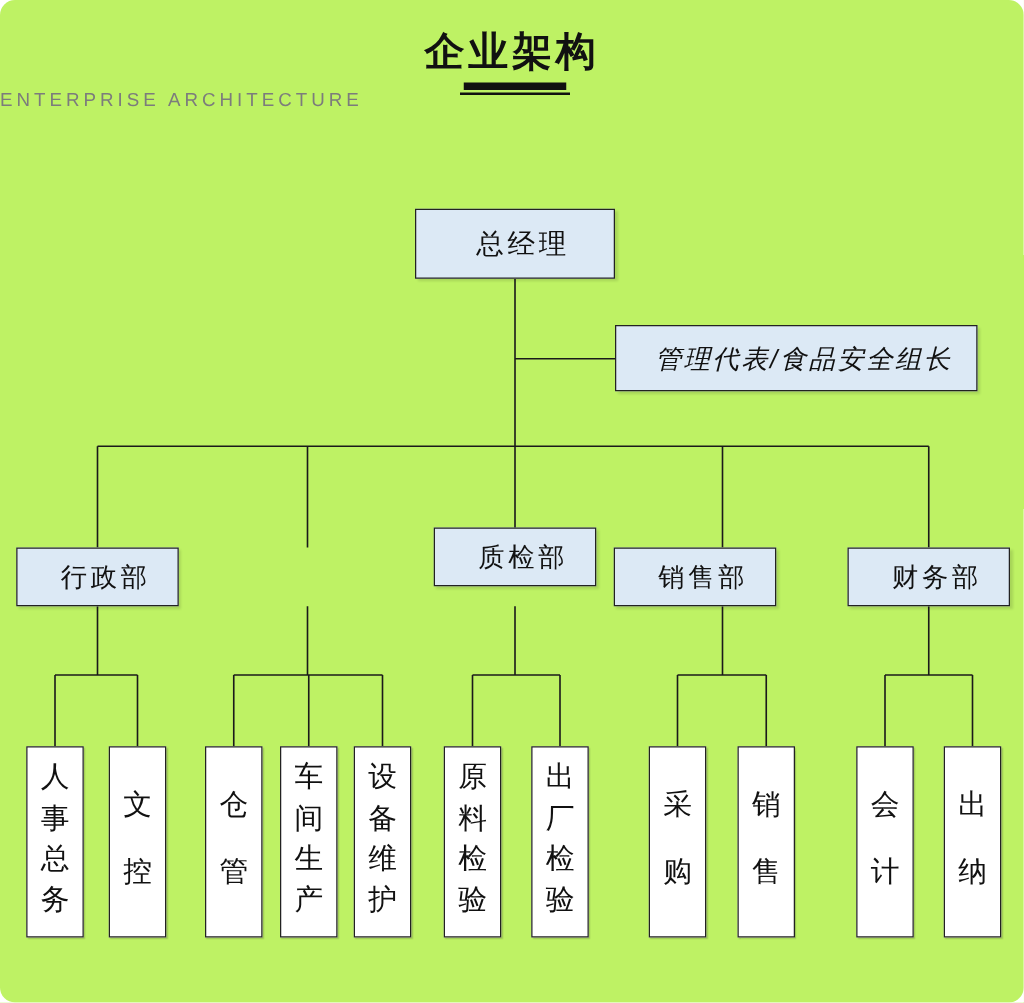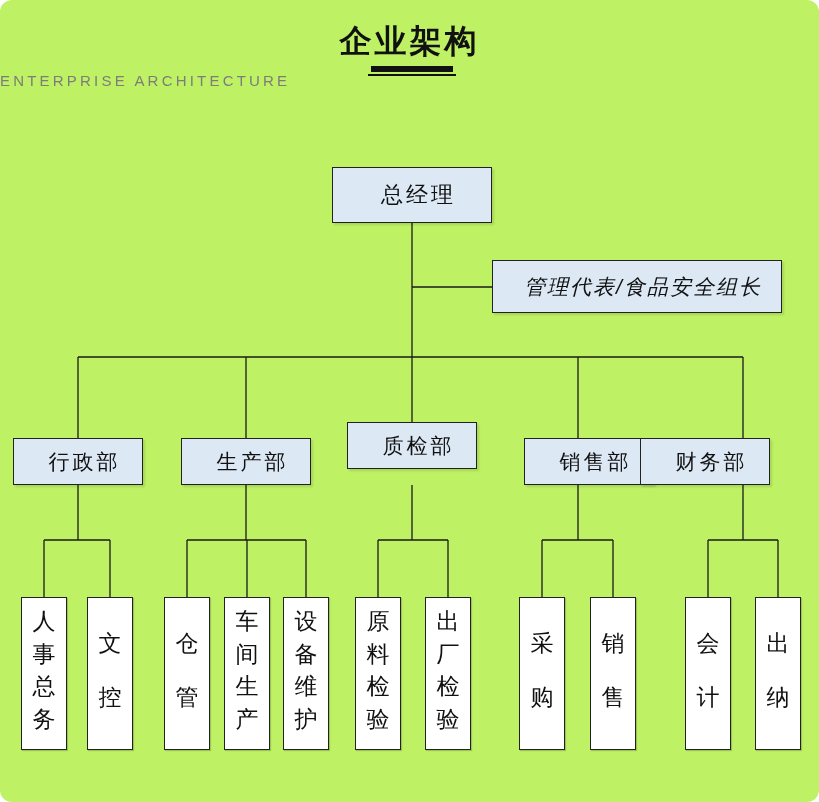--- a/index.html
+++ b/index.html
@@ -66,24 +66,23 @@
       <path d="M708 540 H778"></path>
       <path d="M708 540 V597"></path>
       <path d="M778 540 V597"></path>
   </svg>
 
   <div class="node blue root-label" style="left:332px;top:167px;width:160px;height:56px;">总经理</div>
 
   <div class="node blue" style="left:492px;top:260px;width:290px;height:53px;letter-spacing:2px;text-indent:2px;font-style:italic;">管理代表/食品安全组长</div>
 
   <div class="node blue" style="left:13px;top:438px;width:130px;height:47px;font-family:Liberation Serif, serif;">行政部</div>
-  <div class="node blue" style="left:181px;top:438px;width:130px;height:47px;">生产部</div>
   <div class="node blue" style="left:347px;top:422px;width:130px;height:47px;">质检部</div>
-  <div class="node blue" style="left:524px;top:438px;width:130px;height:47px;">销售部</div>
-  <div class="node blue" style="left:640px;top:438px;width:130px;height:47px;text-align:right;">财务部</div>
+  <div class="node blue" style="left:491px;top:438px;width:130px;height:47px;">销售部</div>
+  <div class="node blue" style="left:678px;top:438px;width:130px;height:47px;text-align:right;">财务部</div>
 
   <div class="node leaf vert" style="left:21px;top:597px;width:46px;height:153px;">
       <span>人</span>
       <span>事</span>
       <span>总</span>
       <span>务</span>
     </div>
   <div class="node leaf vert" style="left:87px;top:597px;width:46px;height:153px;">
       <span>文</span>
       <span>控</span>

